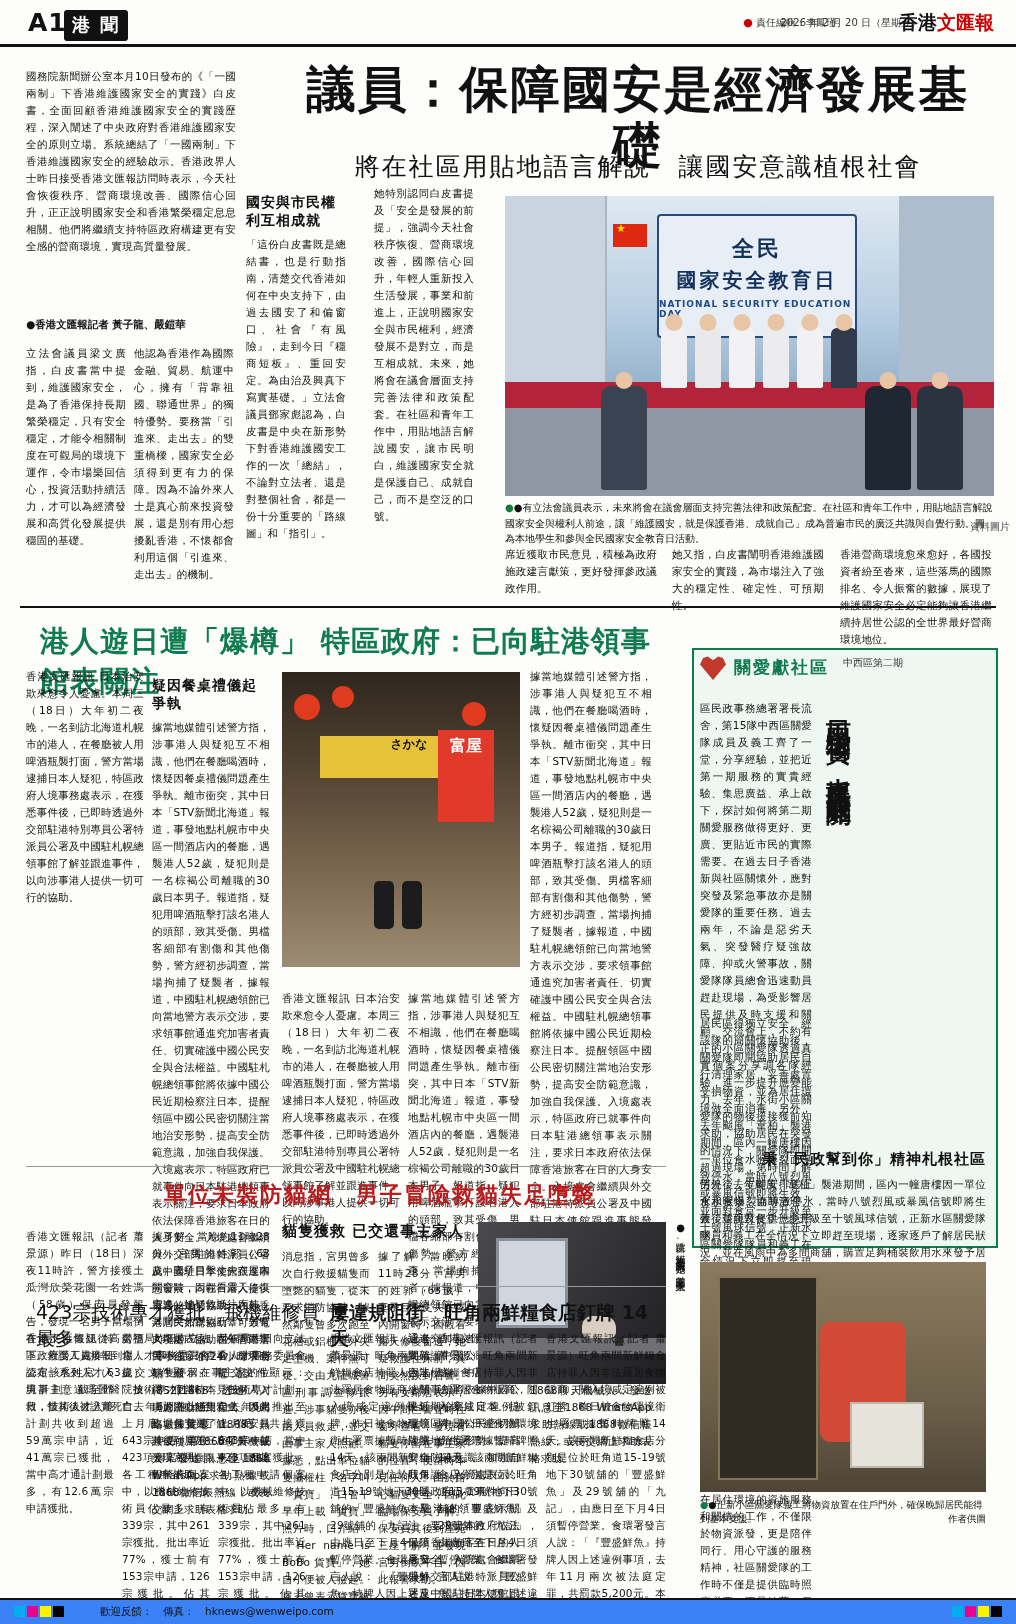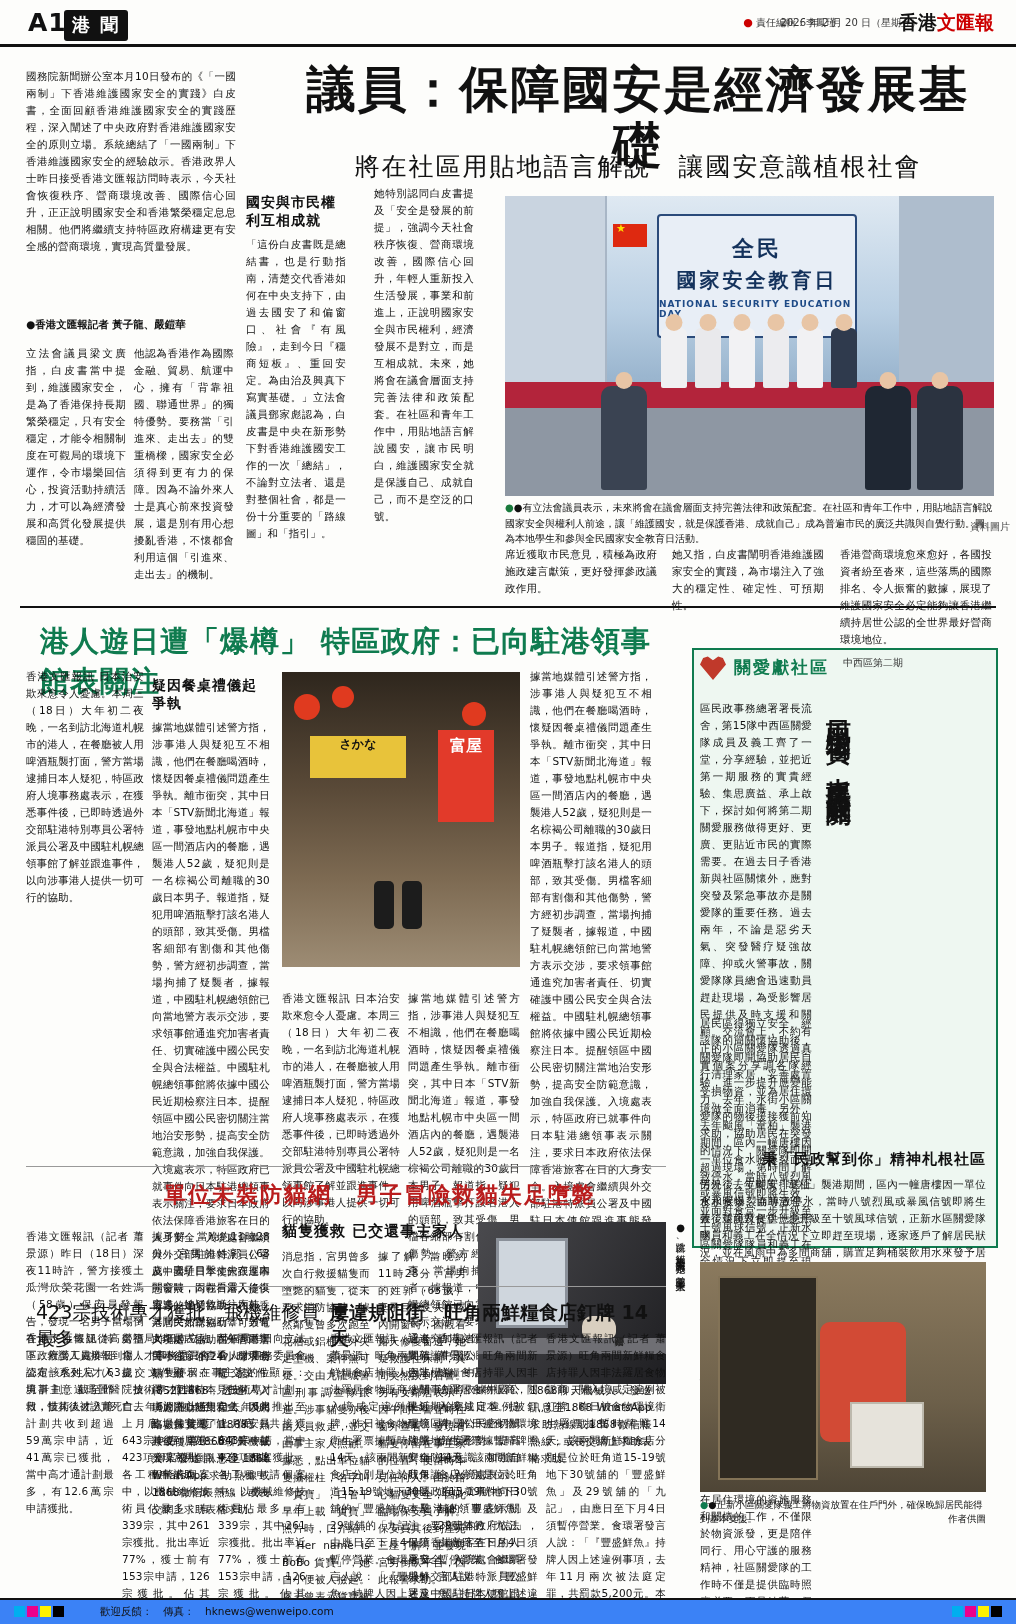--- a/index.html
+++ b/index.html
@@ -310,21 +310,21 @@
   <div class="s2-c2">
     <span class="sub-head">疑因餐桌禮儀起爭執</span>
     <div class="col-body">據當地媒體引述警方指，涉事港人與疑犯互不相識，他們在餐廳喝酒時，懷疑因餐桌禮儀問題產生爭執。離市衝突，其中日本「STV新聞北海道」報道，事發地點札幌市中央區一間酒店內的餐廳，遇襲港人52歲，疑犯則是一名棕褐公司離職的30歲日本男子。報道指，疑犯用啤酒瓶擊打該名港人的頭部，致其受傷。男檔客細部有割傷和其他傷勢，警方經初步調查，當場拘捕了疑襲者，據報道，中國駐札幌總領館已向當地警方表示交涉，要求領事館通進究加害者責任、切實確護中國公民安全與合法權益。中國駐札幌總領事館將依據中國公民近期檢察注日本。提醒領區中國公民密切關注當地治安形勢，提高安全防範意識，加強自我保護。入境處表示，特區政府已就事件向日本駐港總領事表示關注，要求日本政府依法保障香港旅客在日的人身安全。入境處會繼續與外交部駐港特派員公署及中國駐日本使館跟進事態發展，向在日港人提供需要的適切協助。在外香港居民如需協助，可致電入境處「協助在外香港居民小組」的24小時求助熱線：電話：(852)1868；透過「入境處流動應用程式」以網絡數據實電「1868」熱線或使用1868聊天機械人；發送訊息至1868 WhatsApp求助熱線或1868微信帳熱線；或長交網上求助表格求助。</div>
   </div>
 
   <div class="s2-photo">
     <div class="alley"></div>
     <div class="lantern" style="left:12px;top:22px;width:26px;height:26px;"></div>
     <div class="lantern" style="left:50px;top:14px;width:22px;height:22px;"></div>
     <div class="lantern" style="left:180px;top:30px;width:24px;height:24px;"></div>
-    <div class="sign" style="left:28px;top:64px;width:96px;height:42px;">さかな</div>
+    <div class="sign" style="left:38px;top:64px;width:96px;height:42px;padding-left:41px;">さかな</div>
     <div class="sign" style="left:156px;top:58px;width:56px;height:86px;background:#e23a2a;color:#fff;font-size:16px;line-height:1.3;padding-top:6px;">富屋</div>
     <div class="person" style="left:92px;"></div>
     <div class="person" style="left:120px;"></div>
   </div>
 
   <div class="s2-c3 col-body">香港文匯報訊 日本治安欺來愈令人憂慮。本周三（18日）大年初二夜晚，一名到訪北海道札幌市的港人，在餐廳被人用啤酒瓶襲打面，警方當場逮捕日本人疑犯，特區政府人境事務處表示，在獲悉事件後，已即時透過外交部駐港特別專員公署特派員公署及中國駐札幌總領事館了解並跟進事件，以向涉事港人提供一切可行的協助。</div>
   <div class="s2-c4 col-body">據當地媒體引述警方指，涉事港人與疑犯互不相識，他們在餐廳喝酒時，懷疑因餐桌禮儀問題產生爭執。離市衝突，其中日本「STV新聞北海道」報道，事發地點札幌市中央區一間酒店內的餐廳，遇襲港人52歲，疑犯則是一名棕褐公司離職的30歲日本男子。報道指，疑犯用啤酒瓶擊打該名港人的頭部，致其受傷。男檔客細部有割傷和其他傷勢，警方經初步調查，當場拘捕了疑襲者，據報道，中國駐札幌總領館已向當地警方表示交涉，要求領事館通進究加害者責任、切實確護中國公民安全與合法權益。中國駐札幌總領事館將依據中國公民近期檢察注日本。提醒領區中國公民密切關注當地治安形勢，提高安全防範意識，加強自我保護。入境處表示，特區政府已就事件向日本駐港總領事表示關注，要求日本政府依法保障香港旅客在日的人身安全。入境處會繼續與外交部駐港特派員公署及中國駐日本使館跟進事態發展，向在日港人提供需要的適切協助。在外香港居民如需協助，可致電入境處「協助在外香港居民小組」的24小時求助熱線：電話：(852)1868；透過「入境處流動應用程式」以網絡數據實電「1868」熱線或使用1868聊天機械人；發送訊息至1868 WhatsApp求助熱線或1868微信帳熱線；或長交網上求助表格求助。</div>
   <div class="s2-c5 col-body">據當地媒體引述警方指，涉事港人與疑犯互不相識，他們在餐廳喝酒時，懷疑因餐桌禮儀問題產生爭執。離市衝突，其中日本「STV新聞北海道」報道，事發地點札幌市中央區一間酒店內的餐廳，遇襲港人52歲，疑犯則是一名棕褐公司離職的30歲日本男子。報道指，疑犯用啤酒瓶擊打該名港人的頭部，致其受傷。男檔客細部有割傷和其他傷勢，警方經初步調查，當場拘捕了疑襲者，據報道，中國駐札幌總領館已向當地警方表示交涉，要求領事館通進究加害者責任、切實確護中國公民安全與合法權益。中國駐札幌總領事館將依據中國公民近期檢察注日本。提醒領區中國公民密切關注當地治安形勢，提高安全防範意識，加強自我保護。入境處表示，特區政府已就事件向日本駐港總領事表示關注，要求日本政府依法保障香港旅客在日的人身安全。入境處會繼續與外交部駐港特派員公署及中國駐日本使館跟進事態發展，向在日港人提供需要的適切協助。在外香港居民如需協助，可致電入境處「協助在外香港居民小組」的24小時求助熱線：電話：(852)1868；透過「入境處流動應用程式」以網絡數據實電「1868」熱線或使用1868聊天機械人；發送訊息至1868 WhatsApp求助熱線或1868微信帳熱線；或長交網上求助表格求助。</div>
 
   <div class="comm-box"></div>

